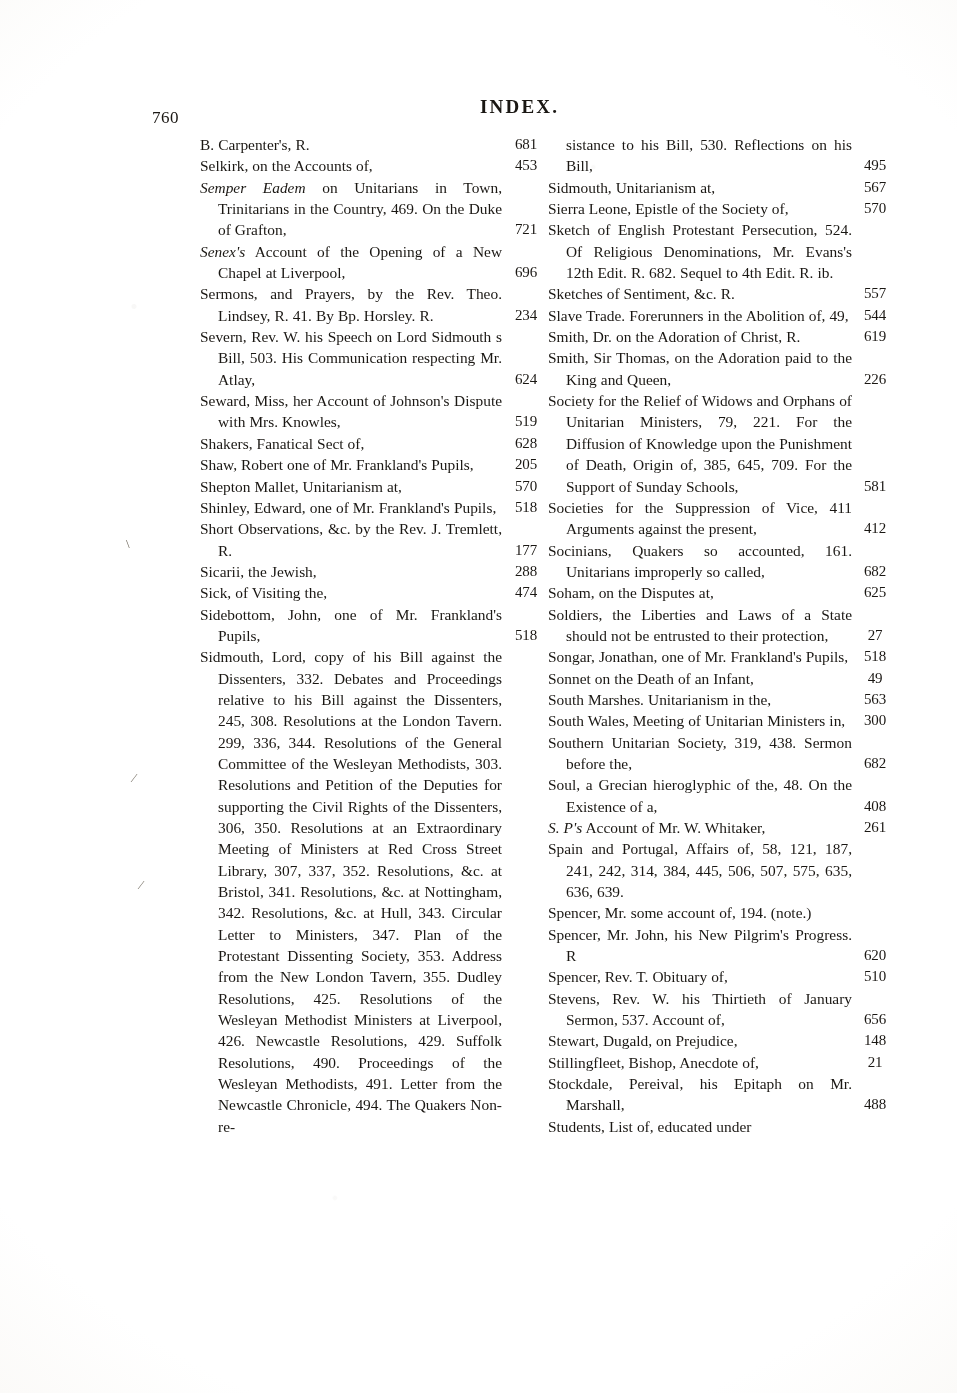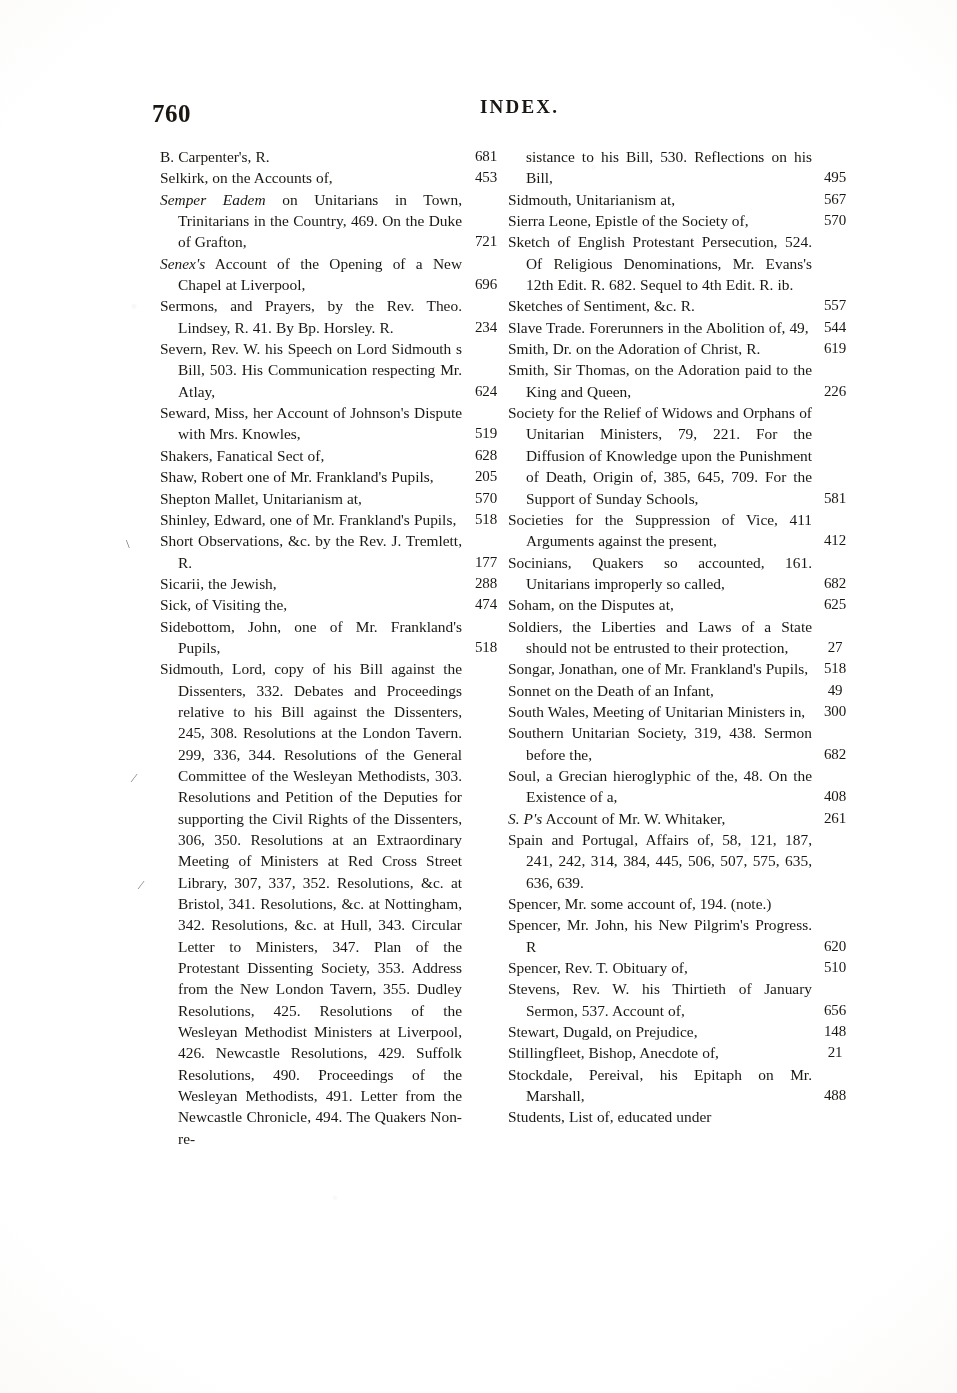--- a/index.html
+++ b/index.html
@@ -47,38 +47,39 @@
   .runhead {
     position: absolute;
     top: 96px;
     left: 152px;
     width: 660px;
     height: 26px;
   }
   .folio {
     position: absolute;
     left: 0;
-    top: 4px;
-    font-size: 25px;
-    font-weight: bold;
+    top: 12px;
+    font-size: 17px;
+    font-weight: normal;
     letter-spacing: .5px;
   }
   .head-title {
     position: absolute;
     left: 328px;
     top: 0;
     font-size: 19px;
     font-weight: bold;
     letter-spacing: 2.2px;
   }
 
   
   .col {
     position: absolute;
-    top: 146px;
+    top: 134px;
+    margin-left: 40px;
   }
   .col-left  { left: 160px;  width: 348px; }
   .col-right { left: 508px;  width: 348px; }
 
   .entry {
     position: relative;
     font-size: 15.4px;
     line-height: 21.35px;
     margin: 0;
     padding: 0 46px 0 0;   
@@ -156,20 +157,21 @@
       <p class="entry"><span>Slave Trade. Forerunners in the Abolition of, 49,</span><span class="pg">544</span></p>
       <p class="entry"><span>Smith, Dr. on the Adoration of Christ, R.</span><span class="pg">619</span></p>
       <p class="entry"><span>Smith, Sir Thomas, on the Adoration paid to the King and Queen,</span><span class="pg">226</span></p>
       <p class="entry"><span>Society for the Relief of Widows and Orphans of Unitarian Ministers, 79, 221. For the Diffusion of Knowledge upon the Punishment of Death, Origin of, 385, 645, 709. For the Support of Sunday Schools,</span><span class="pg">581</span></p>
       <p class="entry"><span>Societies for the Suppression of Vice, 411 Arguments against the present,</span><span class="pg">412</span></p>
       <p class="entry"><span>Socinians, Quakers so accounted, 161. Unitarians improperly so called,</span><span class="pg">682</span></p>
       <p class="entry"><span>Soham, on the Disputes at,</span><span class="pg">625</span></p>
       <p class="entry"><span>Soldiers, the Liberties and Laws of a State should not be entrusted to their protection,</span><span class="pg">27</span></p>
       <p class="entry"><span>Songar, Jonathan, one of Mr. Frankland's Pupils,</span><span class="pg">518</span></p>
       <p class="entry"><span>Sonnet on the Death of an Infant,</span><span class="pg">49</span></p>
+      <p class="entry"><span>South Marshes. Unitarianism in the,</span><span class="pg">563</span></p>
       <p class="entry"><span>South Wales, Meeting of Unitarian Ministers in,</span><span class="pg">300</span></p>
       <p class="entry"><span>Southern Unitarian Society, 319, 438. Sermon before the,</span><span class="pg">682</span></p>
       <p class="entry"><span>Soul, a Grecian hieroglyphic of the, 48. On the Existence of a,</span><span class="pg">408</span></p>
       <p class="entry"><span><em class="it">S. P's</em> Account of Mr. W. Whitaker,</span><span class="pg">261</span></p>
       <p class="entry"><span>Spain and Portugal, Affairs of, 58, 121, 187, 241, 242, 314, 384, 445, 506, 507, 575, 635, 636, 639.</span></p>
       <p class="entry"><span>Spencer, Mr. some account of, 194. (note.)</span></p>
       <p class="entry"><span>Spencer, Mr. John, his New Pilgrim's Progress. R</span><span class="pg">620</span></p>
       <p class="entry"><span>Spencer, Rev. T. Obituary of,</span><span class="pg">510</span></p>
       <p class="entry"><span>Stevens, Rev. W. his Thirtieth of January Sermon, 537. Account of,</span><span class="pg">656</span></p>
       <p class="entry"><span>Stewart, Dugald, on Prejudice,</span><span class="pg">148</span></p>

